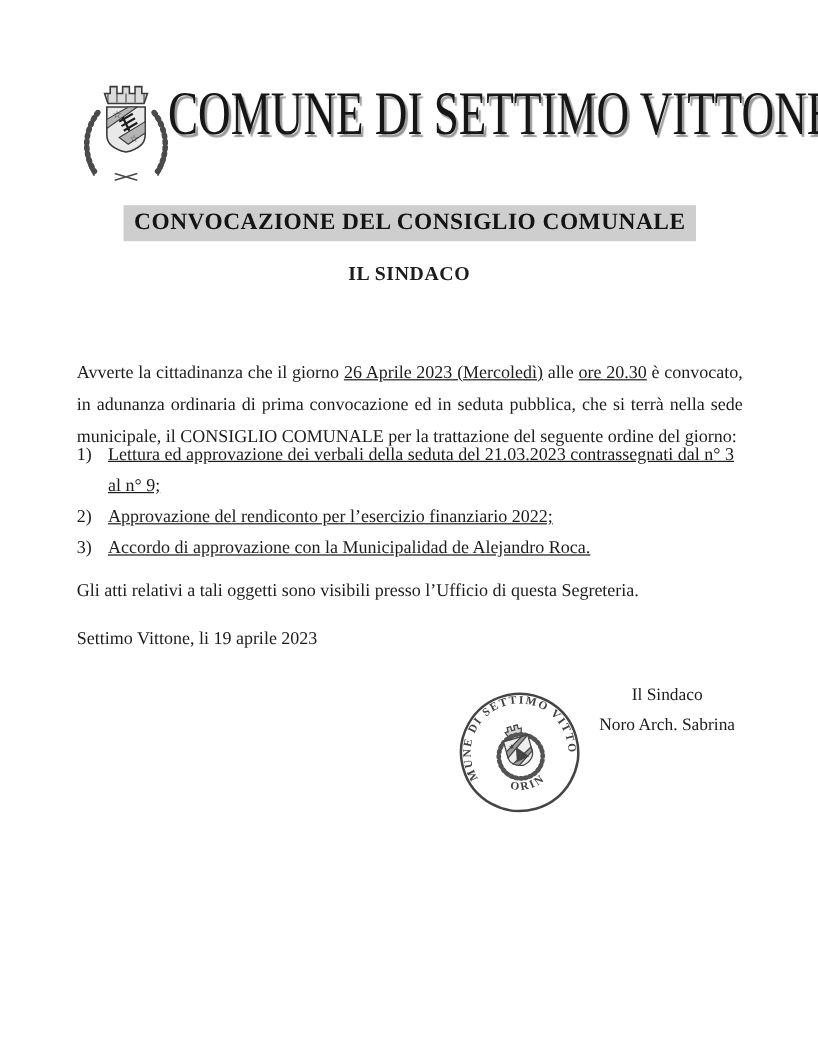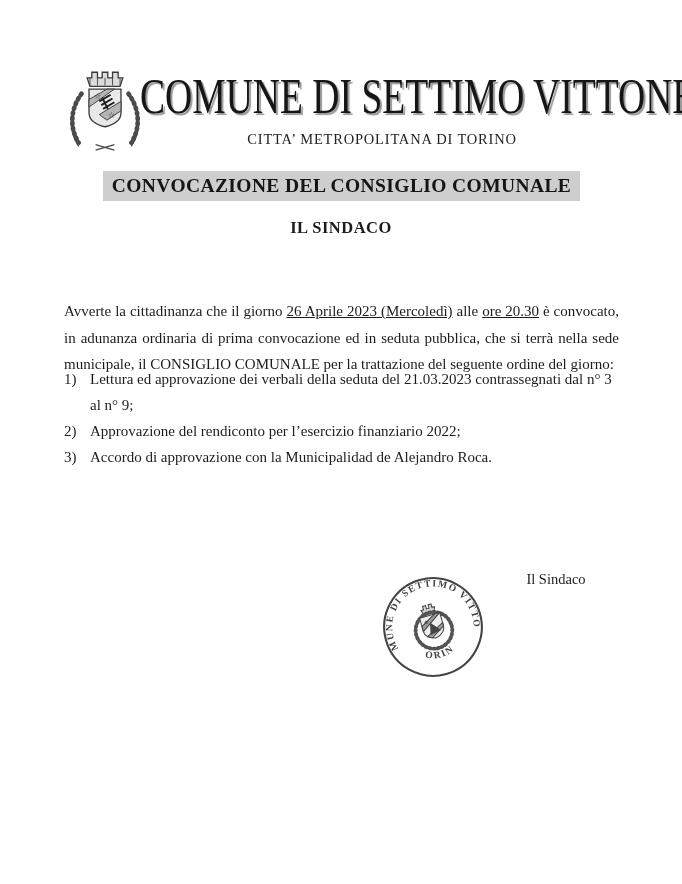--- a/index.html
+++ b/index.html
@@ -56,21 +56,21 @@
   .intro {
     position:absolute; left:64px; top:283px; width:555px;
     font-size:15px; line-height:26.5px; text-align:justify;
   }
   .bold { font-weight:400; }
   .bold-u { font-weight:400; text-decoration:underline; }
 
   .agenda { position:absolute; left:64px; top:366px; width:560px; font-size:15px; }
   .agenda-item { display:flex; line-height:26px; }
   .agenda-num { width:26px; flex:0 0 26px; }
-  .agenda-text { flex:1; }
+  .agenda-text { flex:1;text-decoration:underline; }
 
   .notice   { position:absolute; left:64px; top:470px; width:560px; font-size:15px; }
   .dateline { position:absolute; left:64px; top:510px; width:400px; font-size:15px; }
 
   
   .stamp { position:absolute; left:372px; top:566px; width:122px; height:122px; opacity:0.88; }
   .signature {
     position:absolute; left:476px; top:570px; width:160px;
     text-align:center; font-size:14.5px; line-height:18px;
   }
@@ -97,21 +97,20 @@
 
       <path d="M26 34 C12 50 10 74 22 92" stroke="#4a4a4a"></path>
       <path d="M74 34 C88 50 90 74 78 92" stroke="#4a4a4a"></path>
       <path d="M25 36 C13 52 12 72 22 88" stroke="#4a4a4a" stroke-width="5" stroke-dasharray="1.5 4" stroke-linecap="round"></path>
       <path d="M75 36 C87 52 88 72 78 88" stroke="#4a4a4a" stroke-width="5" stroke-dasharray="1.5 4" stroke-linecap="round"></path>
       <path d="M40 90 l20 6 M60 90 l-20 6" stroke="#4a4a4a"></path>
     </g>
   </svg>
 
   <div class="header-title">COMUNE DI SETTIMO VITTONE</div>
-  <div class="header-subtitle">CITTA’ METROPOLITANA DI TORINO</div>
 
   <div class="banner">CONVOCAZIONE DEL CONSIGLIO COMUNALE</div>
   <div class="banner-ghost">
     <span>CONVOCAZIONE DEL CONSIGLIO COMUNALE</span>
   </div>
 
   <div class="subheading">IL SINDACO</div>
 
   <p class="intro"><span>Avverte la cittadinanza che il giorno </span><span class="bold-u">26 Aprile 2023 (Mercoledì)</span><span> alle </span><span class="bold-u">ore 20.30</span><span> è convocato, in adunanza </span><span class="bold">ordinaria di prima convocazione</span><span> ed in </span><span class="bold">seduta pubblica</span><span>, che si terrà nella sede municipale, il CONSIGLIO COMUNALE per la trattazione del seguente ordine del giorno:</span></p>
 
@@ -123,20 +122,22 @@
     <div class="agenda-item">
       <span class="agenda-num">2)</span>
       <span class="agenda-text">Approvazione del rendiconto per l’esercizio finanziario 2022;</span>
     </div>
     <div class="agenda-item">
       <span class="agenda-num">3)</span>
       <span class="agenda-text">Accordo di approvazione con la Municipalidad de Alejandro Roca.</span>
     </div>
   </div>
 
+  <p class="notice">Gli atti relativi a tali oggetti sono visibili presso l’Ufficio di questa Segreteria.</p>
+  <p class="dateline">Settimo Vittone, li 19 aprile 2023</p>
 
   <svg class="stamp" viewBox="-70 -70 140 140" aria-hidden="true">
     <g transform="rotate(-16)" stroke="#2b2b2b" fill="none">
       <circle cx="0" cy="0" r="56" stroke-width="2.4"></circle>
       <defs>
         <path id="arcTop" d="M -44.4 14.4 A 46.7 46.7 0 1 1 44.4 14.4"></path>
         <path id="arcBottom" d="M -20.6 29.4 A 36 36 0 0 0 20.6 29.4"></path>
       </defs>
       <text font-family="Liberation Serif, DejaVu Serif, serif" font-size="11" font-weight="700" letter-spacing="1.6" fill="#262626" stroke="none">
         <textPath href="#arcTop" startOffset="50%" text-anchor="middle">COMUNE DI SETTIMO VITTONE</textPath>
@@ -152,15 +153,16 @@
         <path d="M -12 -4 L 6 -14 h6 L -12 2 z" fill="#8f8f8f"></path>
         <path d="M -4 12 L 12 2 v-4 L -9 9 z" fill="#8f8f8f"></path>
         <path d="M -2 -6 L 8 6 L -5 8 z" fill="#2b2b2b" stroke="none"></path>
         <text x="-9" y="-5" font-size="7" fill="#2b2b2b" stroke="none">★</text>
       </g>
     </g>
   </svg>
 
   <div class="signature">
     <div class="role">Il Sindaco</div>
+    <div class="name">Noro Arch. Sabrina</div>
   </div>
 
 </div>
 
 </body></html>

